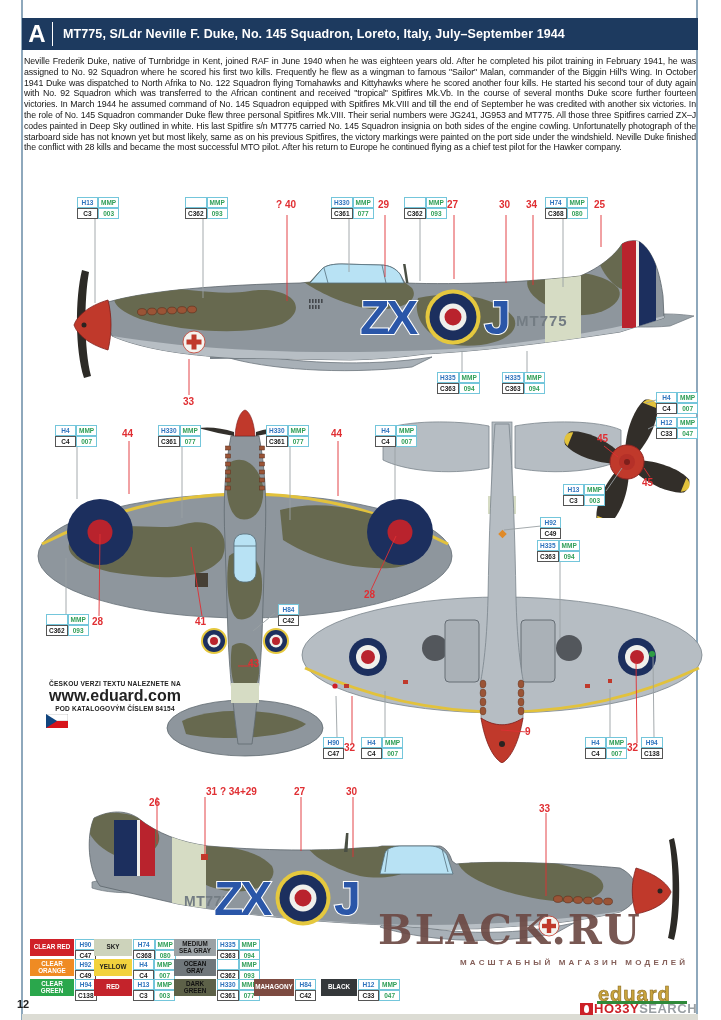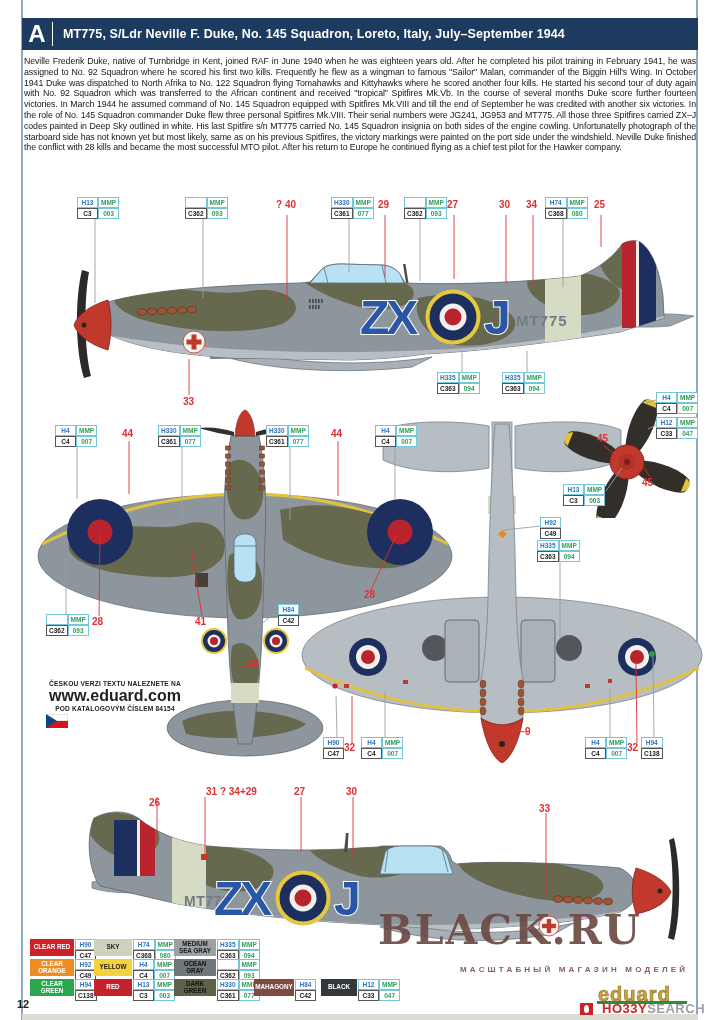--- a/index.html
+++ b/index.html
@@ -37,29 +37,29 @@
   .czech .c1,.czech .c3{font-size:6.6px;font-weight:bold;letter-spacing:0.2px;}
   .czech .c2{font-size:16px;font-weight:bold;}
   .flag{position:absolute;left:46px;top:714px;width:22px;height:14px;z-index:15;}
 
   .swatch{position:absolute;height:17px;display:flex;align-items:center;justify-content:center;text-align:center;
           font:bold 6.3px "Liberation Sans",sans-serif;line-height:6.8px;z-index:30;box-sizing:border-box;padding:0 1px;}
 
   .wm-big{position:absolute;left:378px;top:906px;width:330px;font-family:"DejaVu Serif",serif;font-weight:bold;
           font-size:41px;color:#6d4a45;letter-spacing:2px;opacity:0.92;z-index:40;}
   .wm-sub{position:absolute;left:460px;top:958px;font:bold 8px "Liberation Sans",sans-serif;color:#85605a;
-          letter-spacing:3.2px;z-index:40;margin-top:7px;}
+          letter-spacing:3.2px;z-index:40;}
   .logo-eduard{position:absolute;left:598px;top:983px;font:bold 20px "Liberation Sans",sans-serif;color:#c9a43c;
                -webkit-text-stroke:0.6px #8a6a1f;letter-spacing:1px;z-index:45;}
   .logo-eduard-bar{position:absolute;left:597px;top:1001px;width:90px;height:2.5px;background:#2f8a3a;z-index:45;}
   .logo-hs{position:absolute;left:580px;top:1001px;display:flex;align-items:center;z-index:46;}
   .logo-hs .flame{width:13px;height:12px;background:#cc2127;margin-right:1px;position:relative;}
   .logo-hs .flame::after{content:"";position:absolute;left:4px;top:2px;width:5px;height:8px;background:#fff;
         border-radius:50% 50% 50% 50%/60% 60% 40% 40%;}
-  .logo-hs .t1{font:bold 13px "Liberation Sans",sans-serif;color:#cc2127;letter-spacing:0.5px;padding-left:8px;}
+  .logo-hs .t1{font:bold 13px "Liberation Sans",sans-serif;color:#cc2127;letter-spacing:0.5px;}
   .logo-hs .t2{font:bold 13px "Liberation Sans",sans-serif;color:#9aa0a4;letter-spacing:0.5px;}
 
   .pagenum{position:absolute;left:17px;top:998px;font:bold 11px "Liberation Sans",sans-serif;color:#222;z-index:30;}
 </style>
 </head>
 <body>
 
 <div class="page">
 
   <div class="edge l"></div>

